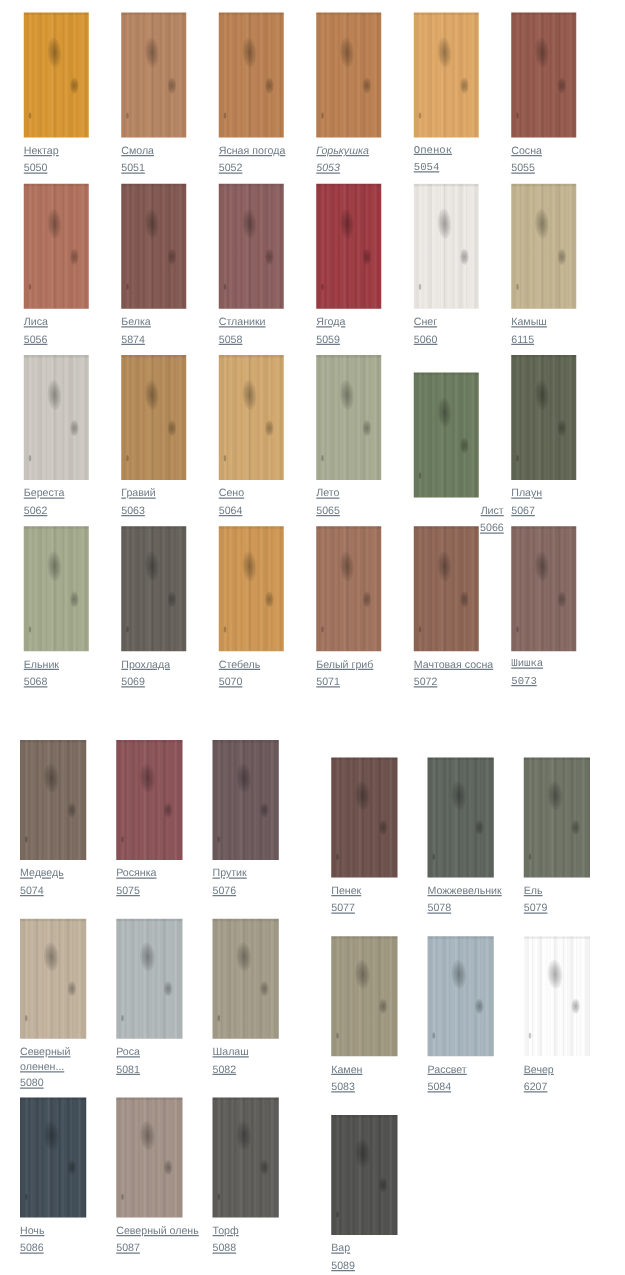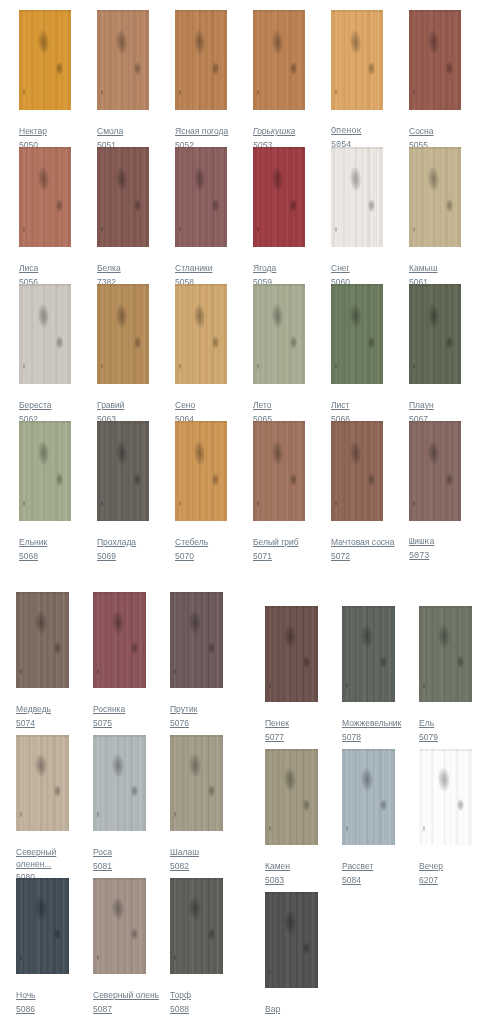--- a/index.html
+++ b/index.html
@@ -89,21 +89,21 @@
   .swatch-name, .swatch-code {
     display: block;
     font-size: 8.5px;
     line-height: 11.5px;
     color: #6e7b86;
     text-decoration: underline;
     letter-spacing: 0px;
     white-space: nowrap;
     cursor: pointer;
   }
-  .swatch-name { margin-top: 16px; }
+  .swatch-name { margin-top: 5px; }
   .swatch-name.wrap { white-space: normal; }
   .swatch-code { margin-top: 2px; }
 </style>
 </head>
 <body>
 
 <div id="page">
     <div>
       <div class="swatch-card" style="left: 19px; top: 10px; width: 52px;">
         <div class="swatch-chip" title="Нектар 5050" style="width: 52px; height: 100px; background: rgb(217, 150, 47);">
@@ -192,21 +192,21 @@
       <div class="swatch-card" style="left: 97px; top: 147px; width: 52px;">
         <div class="swatch-chip" title="Белка 5057" style="width: 52px; height: 100px; background: rgb(129, 86, 79);">
           <div class="topline"></div>
           <div class="grain-lines"></div>
           <div class="grain-fine"></div>
           <div class="knot-a"></div>
           <div class="knot-b"></div>
           <div class="knot-c"></div>
         </div>
         <a class="swatch-name">Белка</a>
-        <a class="swatch-code">7382</a>
+        <a class="swatch-code">5874</a>
       </div>
       <div class="swatch-card" style="left: 175px; top: 147px; width: 52px;">
         <div class="swatch-chip" title="Стланики 5058" style="width: 52px; height: 100px; background: rgb(138, 93, 92);">
           <div class="topline"></div>
           <div class="grain-lines"></div>
           <div class="grain-fine"></div>
           <div class="knot-a"></div>
           <div class="knot-b"></div>
           <div class="knot-c"></div>
         </div>
@@ -240,21 +240,21 @@
       <div class="swatch-card" style="left: 409px; top: 147px; width: 52px;">
         <div class="swatch-chip" title="Камыш 5061" style="width: 52px; height: 100px; background: rgb(196, 181, 144);">
           <div class="topline"></div>
           <div class="grain-lines"></div>
           <div class="grain-fine"></div>
           <div class="knot-a"></div>
           <div class="knot-b"></div>
           <div class="knot-c"></div>
         </div>
         <a class="swatch-name">Камыш</a>
-        <a class="swatch-code">5061</a>
+        <a class="swatch-code">6115</a>
       </div>
       <div class="swatch-card" style="left: 19px; top: 284px; width: 52px;">
         <div class="swatch-chip" title="Береста 5062" style="width: 52px; height: 100px; background: rgb(205, 201, 193);">
           <div class="topline"></div>
           <div class="grain-lines"></div>
           <div class="grain-fine"></div>
           <div class="knot-a"></div>
           <div class="knot-b"></div>
           <div class="knot-c"></div>
         </div>
@@ -290,21 +290,21 @@
           <div class="topline"></div>
           <div class="grain-lines"></div>
           <div class="grain-fine"></div>
           <div class="knot-a"></div>
           <div class="knot-b"></div>
           <div class="knot-c"></div>
         </div>
         <a class="swatch-name">Лето</a>
         <a class="swatch-code">5065</a>
       </div>
-      <div class="swatch-card" style="left: 331px; top: 284px; width: 72px;">
+      <div class="swatch-card" style="left: 331px; top: 298px; width: 72px; text-align: right;">
         <div class="swatch-chip" title="Лист 5066" style="width: 52px; height: 100px; background: rgb(105, 122, 92);">
           <div class="topline"></div>
           <div class="grain-lines"></div>
           <div class="grain-fine"></div>
           <div class="knot-a"></div>
           <div class="knot-b"></div>
           <div class="knot-c"></div>
         </div>
         <a class="swatch-name">Лист</a>
         <a class="swatch-code">5066</a>

